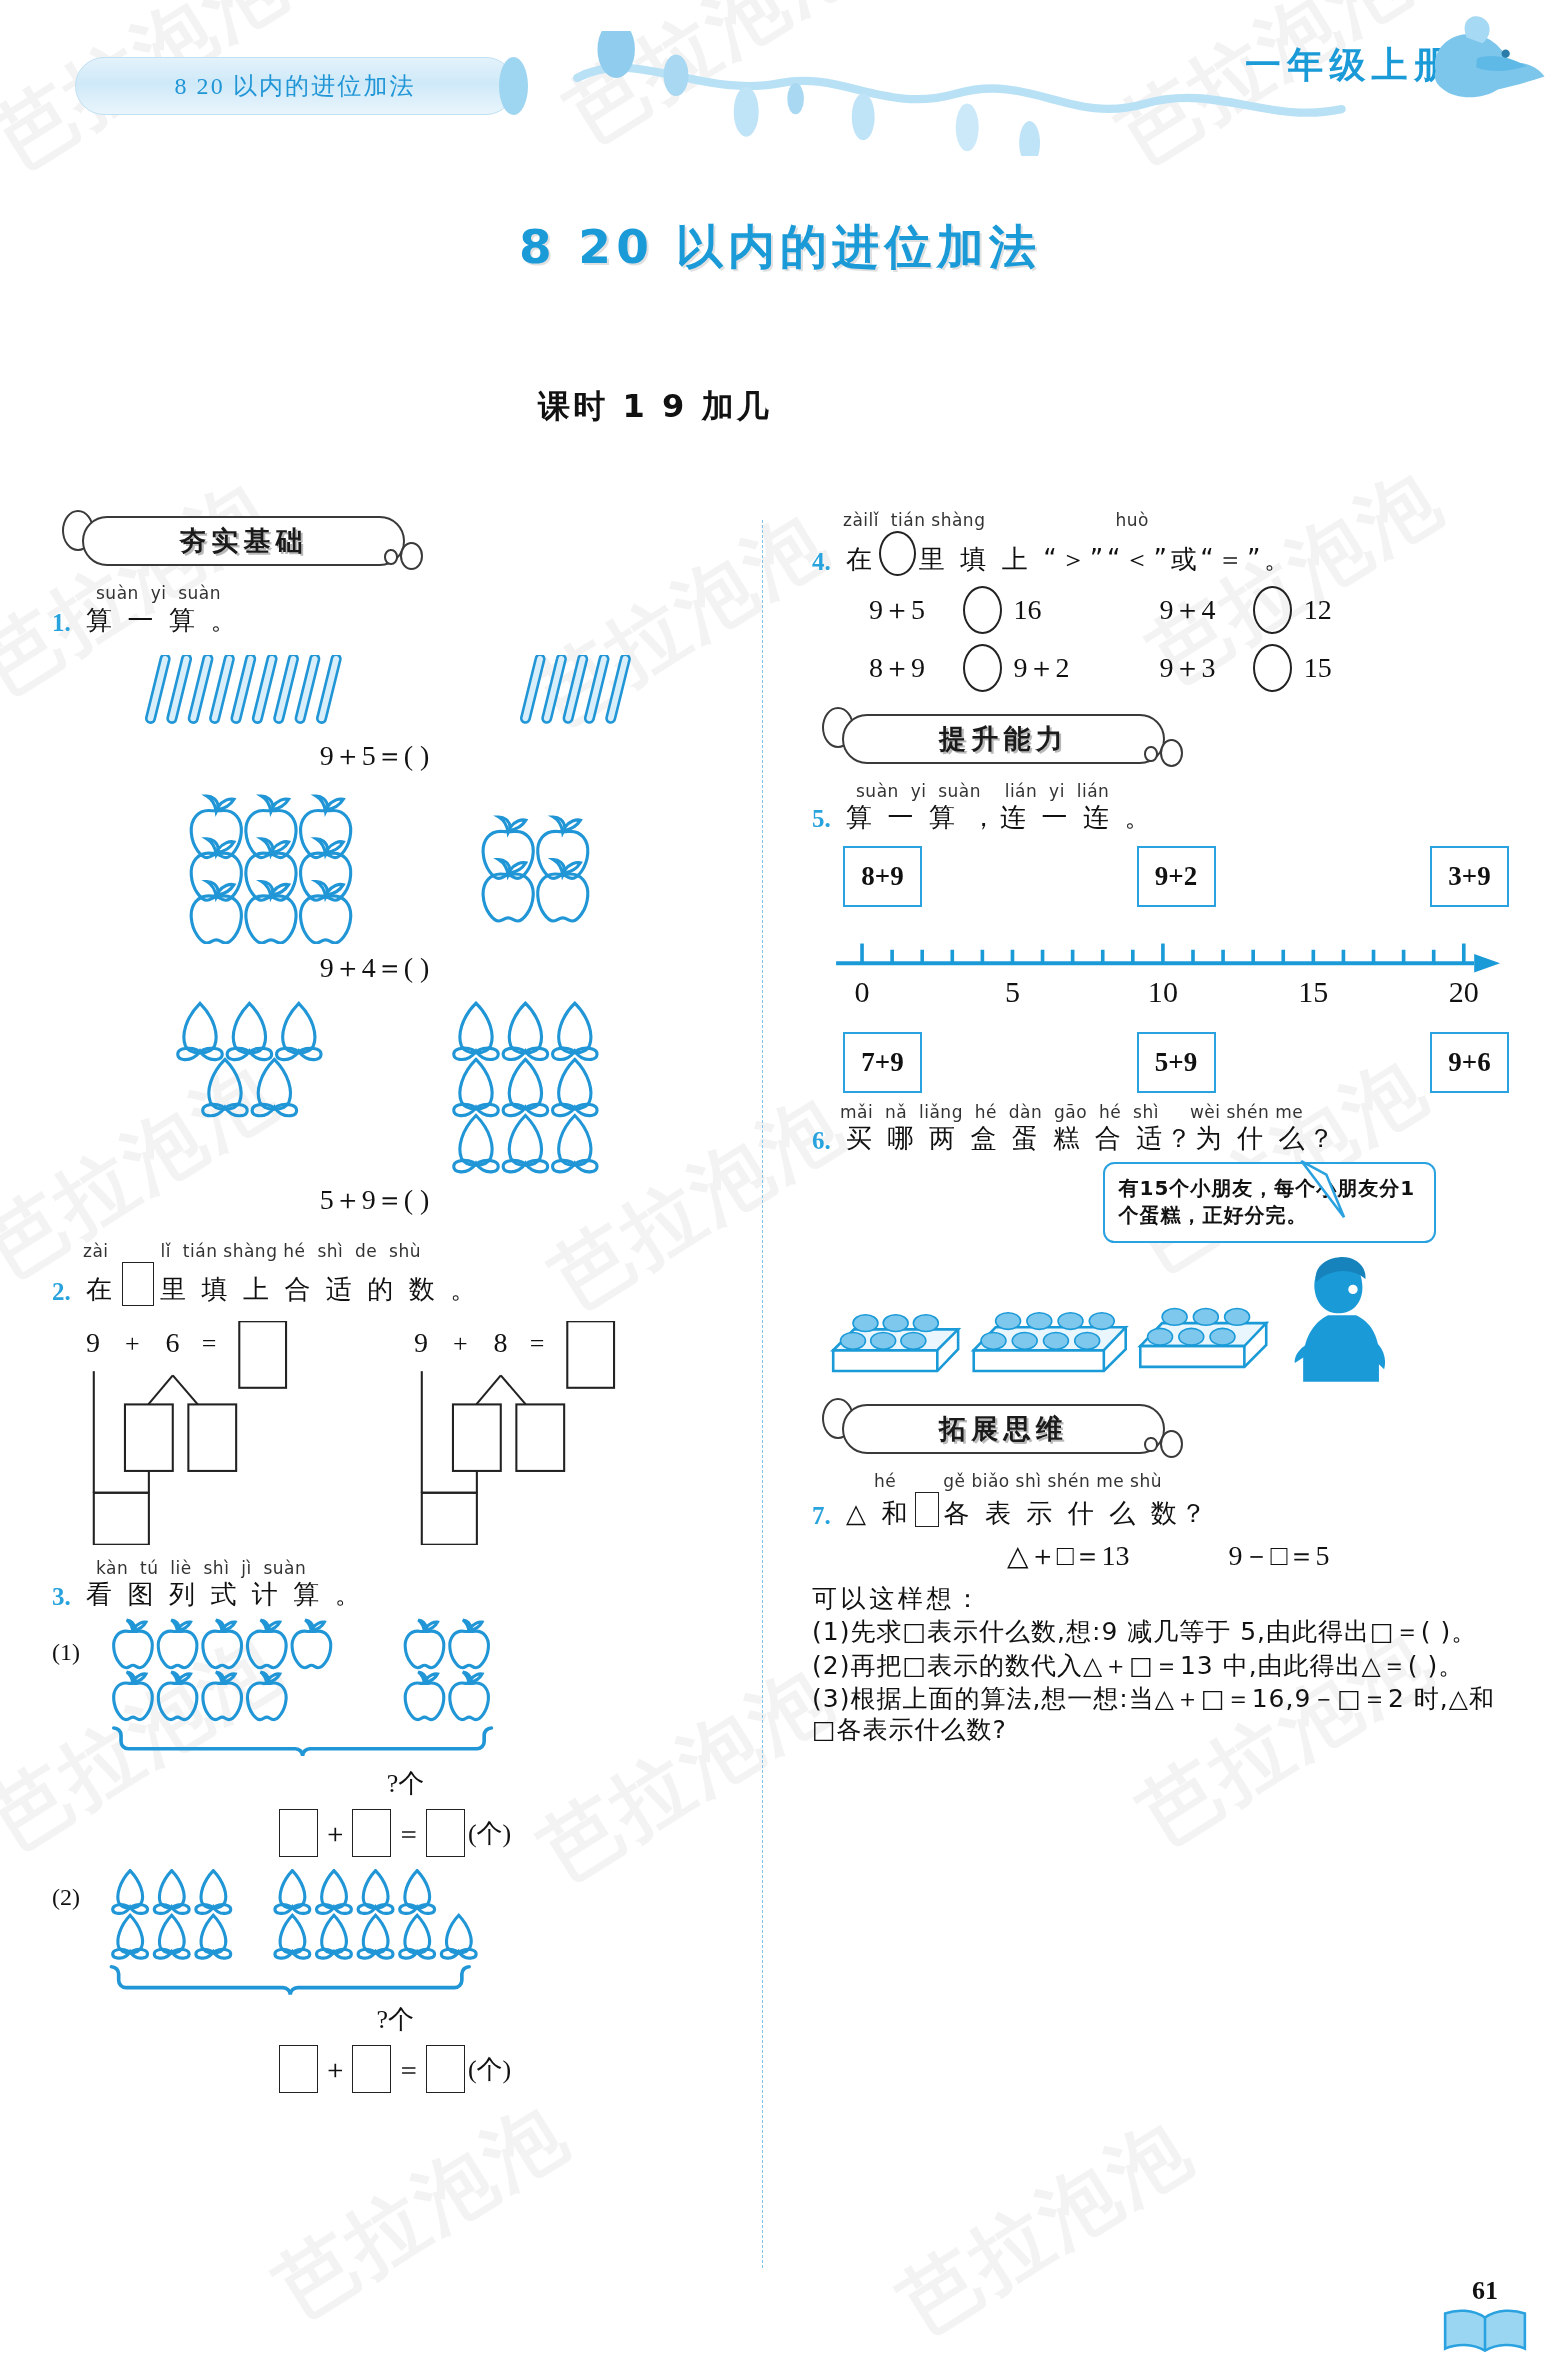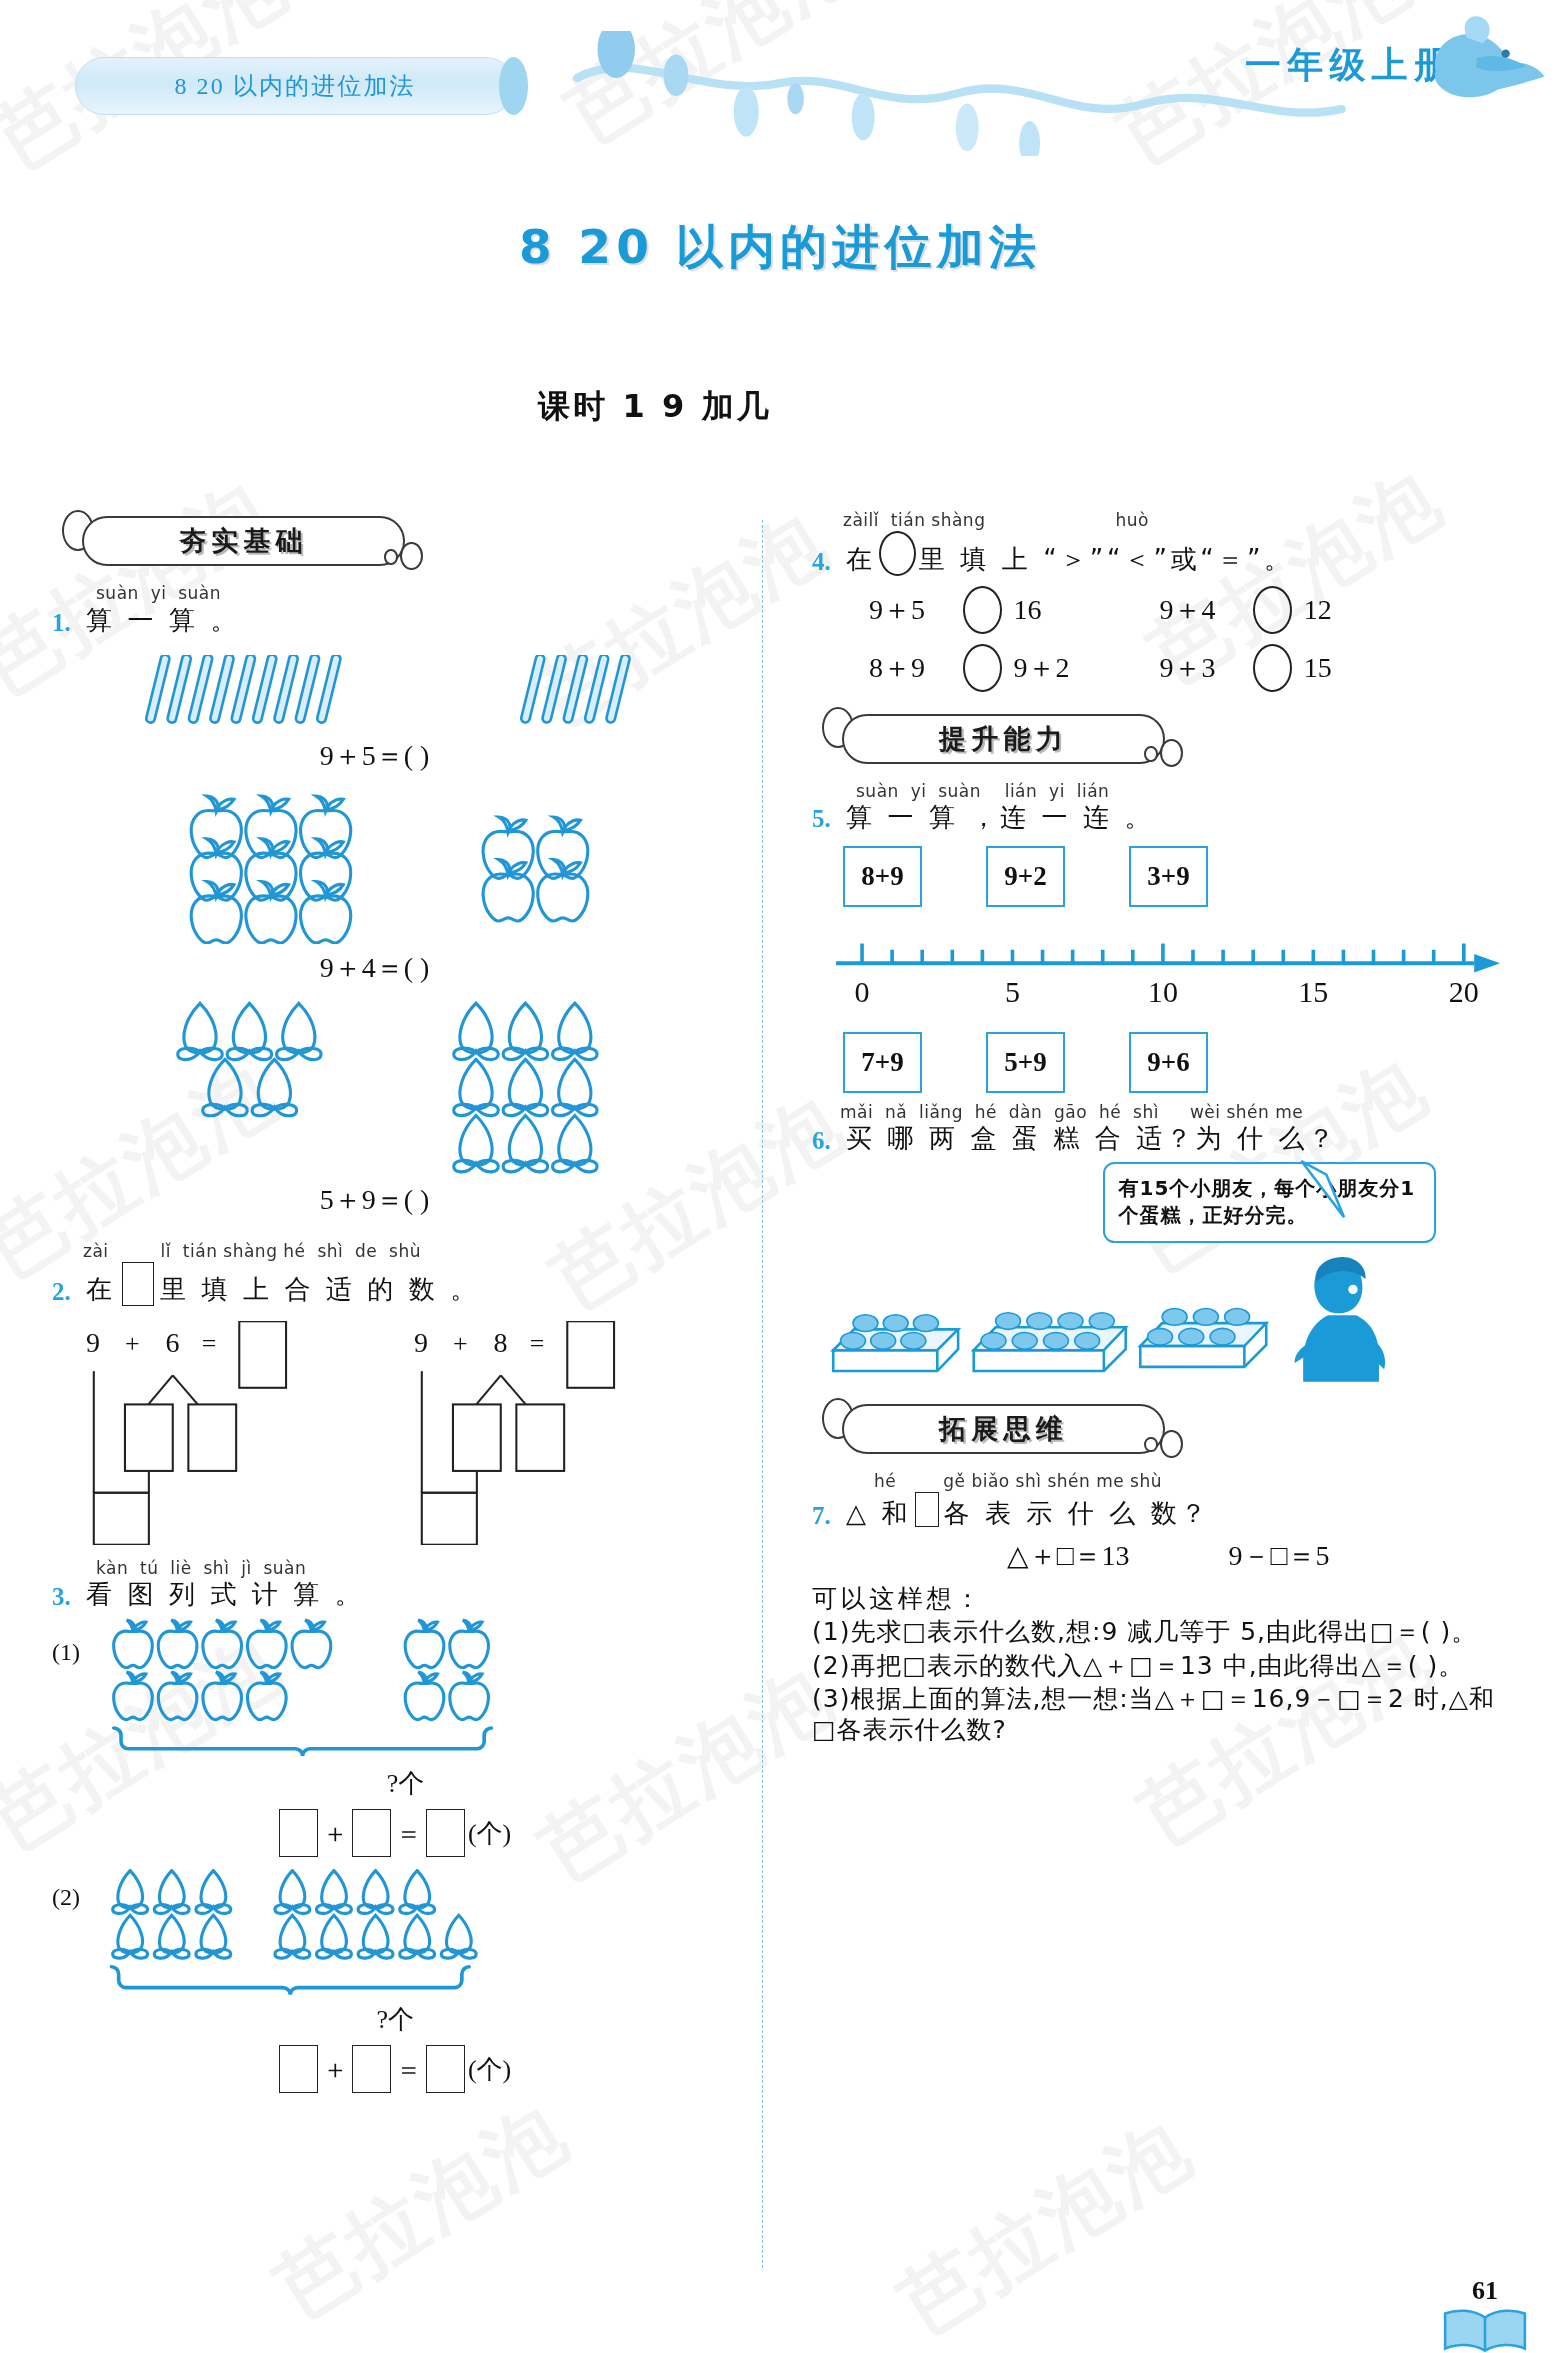--- a/index.html
+++ b/index.html
@@ -111,21 +111,21 @@
   .box {
     display: inline-block; border: 1.6px solid #222; background: #fff;
     vertical-align: middle;
   }
   
   .cardbox {
     width: 79px; height: 61px; border: 2.6px solid #2ba2e0; background: #fff;
     display: flex; align-items: center; justify-content: center;
     font-size: 27px; font-family: "Liberation Serif", serif; color: #111; font-weight: bold;
   }
-  .cardrow { display: flex; gap: 64px; margin-left: 31px; }
+  .cardrow { display: flex; gap: 64px; margin-left: 31px; justify-content: space-between; }
   
   .speech {
     position: relative; width: 333px; border: 2.6px solid #2ba2e0; border-radius: 11.4px;
     background: #fff; padding: 11.4px 13.5px;
     font-size: 20px; line-height: 1.35; color: #111; letter-spacing: 1px;
     font-family: "DejaVu Sans", sans-serif; font-weight: bold;
   }
   
   .pagenum {
     position: absolute; right: 62px; bottom: 48px;

